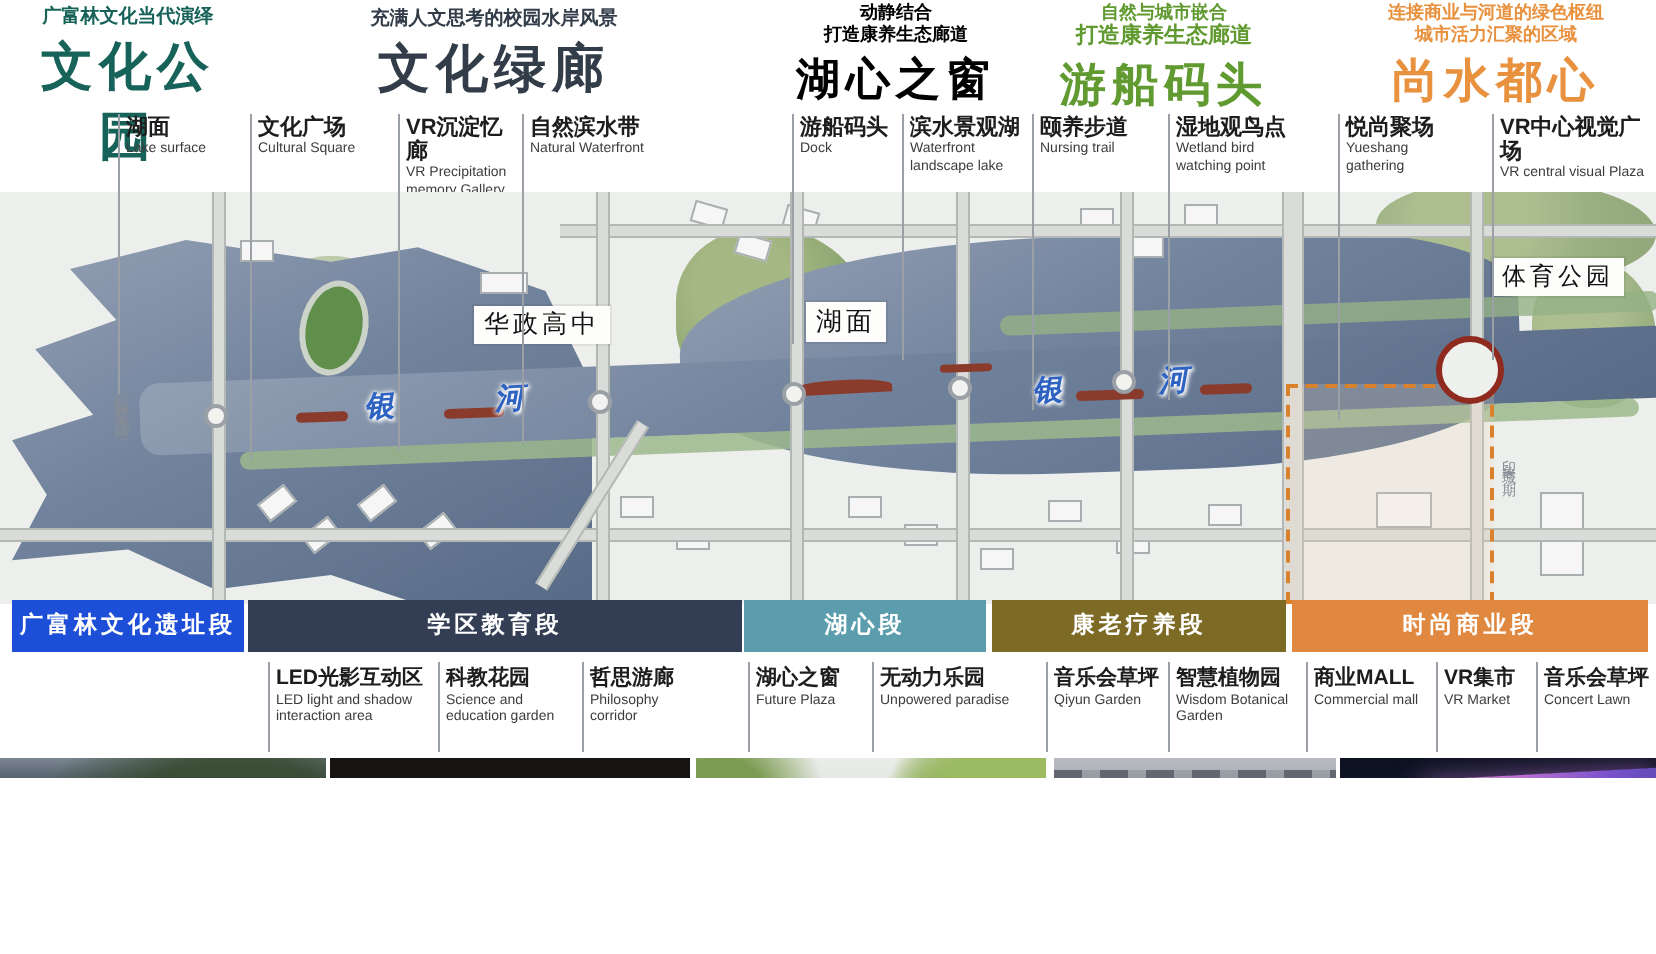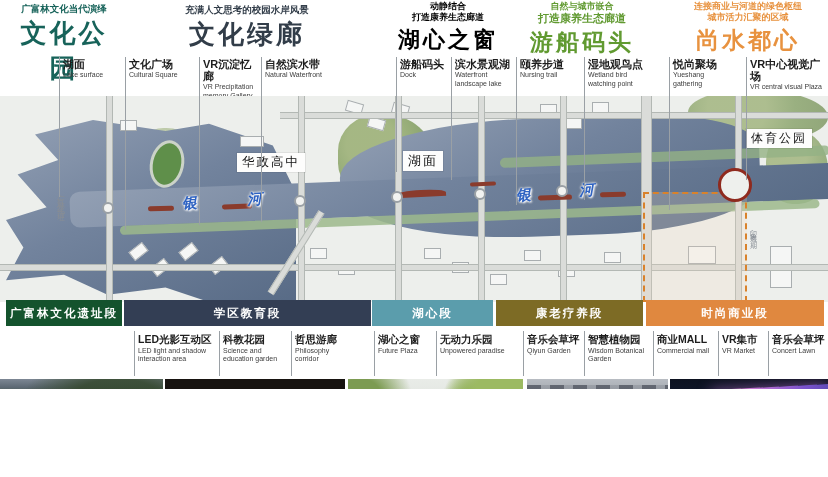--- a/index.html
+++ b/index.html
@@ -237,21 +237,21 @@
     <div class="rchar" style="left:579px;top:85px;">河</div>
 
     <div class="mapbox" style="left:237px;top:57px;font-size:12.5px;">华政高中</div>
     <div class="mapbox" style="left:403px;top:55px;font-size:13px;">湖面</div>
     <div class="mapbox" style="left:746px;top:33px;font-size:12px;">体育公园</div>
 
     <div class="vtext" style="left:54px;top:92px;height:76px;font-size:8px;">广富林文化遗址</div>
     <div class="vtext" style="left:748px;top:128px;height:54px;font-size:7px;">印象城一期</div>
   </div>
 
-  <div class="bar" style="left:6px;width:116px;background:#14532d;">广富林文化遗址段</div>
+  <div class="bar" style="left:6px;width:116px;background:#1d4ed8;">广富林文化遗址段</div>
   <div class="bar" style="left:124px;width:247px;background:#333e54;">学区教育段</div>
   <div class="bar" style="left:372px;width:121px;background:#5b9dac;text-align:center;">湖心段</div>
   <div class="bar" style="left:496px;width:147px;background:#7d6b25;">康老疗养段</div>
   <div class="bar" style="left:646px;width:178px;background:#e0883f;">时尚商业段</div>
 
   <div class="vline" style="left:134px;top:331px;height:45px;"></div>
   <div class="blabel" style="left:138px;top:334px;width:82px;">
     <div class="zh">LED光影互动区</div>
     <div class="en">LED light and shadow interaction area</div>
   </div>

